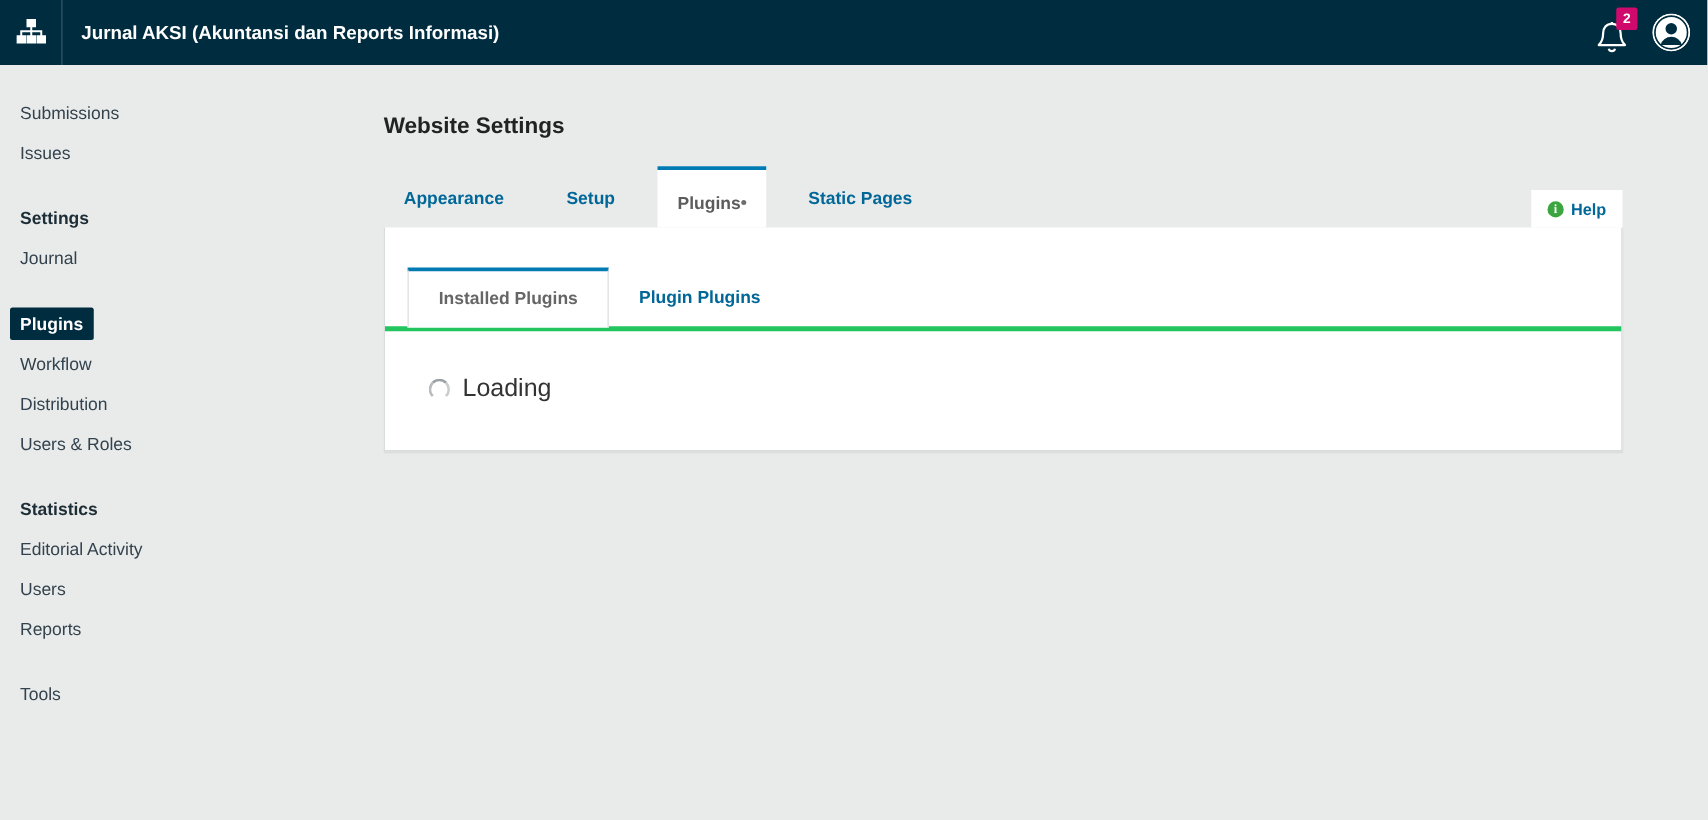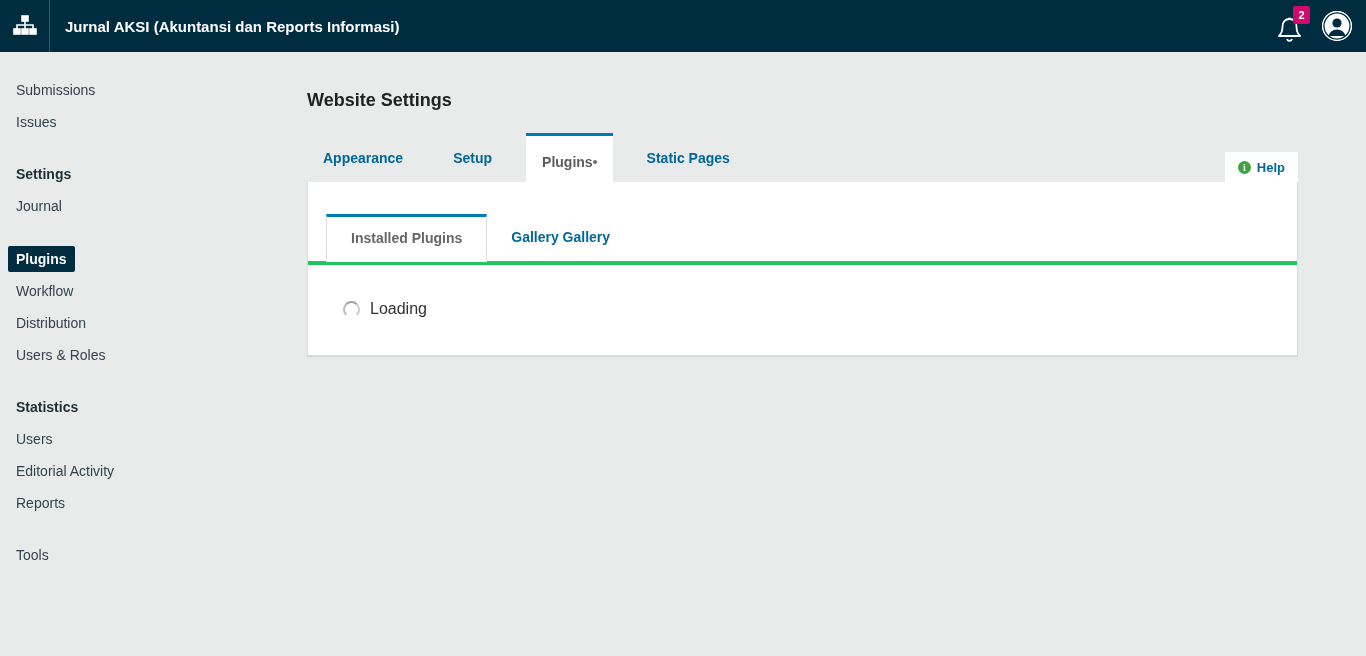--- a/index.html
+++ b/index.html
@@ -99,21 +99,21 @@
   .panel-content {
     padding:35px 30px 37px 35px; display:flex; align-items:center; gap:10px;
   }
   .spinner {
     width:17px; height:17px; border-radius:50%;
     border:2px solid transparent;
     border-top-color:#9aa0a3; border-left-color:#b8bcbe; border-right-color:#c9cccd;
     animation:spin 1.4s linear infinite;
   }
   @keyframes spin { to { transform:rotate(360deg); } }
-  .loading-label { font-size:16px; color:#333; }
+  .loading-label { font-size:20px; color:#333; }
 </style>
 </head>
 <body>
 
 <header class="topbar">
   <div class="logo-btn">
     <svg width="24" height="22" viewBox="0 0 24 22">
       <g fill="none" stroke="#ffffff" stroke-width="1.6">
         <rect x="9" y="1" width="6" height="5" fill="#fff"></rect>
         <rect x="1" y="14" width="6" height="5" fill="#fff"></rect>
@@ -152,22 +152,22 @@
     <a class="nav-item">Issues</a>
     <div class="nav-heading">Settings</div>
     <a class="nav-item">Journal</a>
     <br>
     <a class="nav-item active">Plugins</a>
     <br>
     <a class="nav-item">Workflow</a>
     <a class="nav-item">Distribution</a>
     <a class="nav-item">Users &amp; Roles</a>
     <div class="nav-heading">Statistics</div>
+    <a class="nav-item">Editorial Activity</a>
     <a class="nav-item">Users</a>
-    <a class="nav-item">Editorial Activity</a>
     <a class="nav-item">Reports</a>
     <a class="nav-item gap-top">Tools</a>
   </nav>
 
   <main class="main">
     <h1 class="page-title">Website Settings</h1>
 
     <div class="tabbar">
       <div class="tab">
         <span class="tab-label">Appearance</span>
@@ -187,21 +187,21 @@
         <span>Help</span>
       </div>
     </div>
 
     <section class="panel">
       <div class="inner-tabbar">
         <div class="inner-tab active">
           <span>Installed Plugins</span>
         </div>
         <div class="inner-tab">
-          <span>Gallery Gallery</span>
+          <span>Plugin Plugins</span>
         </div>
       </div>
       <div class="panel-content">
         <span class="spinner"></span>
         <span class="loading-label">Loading</span>
       </div>
     </section>
   </main>
 </div>
 

